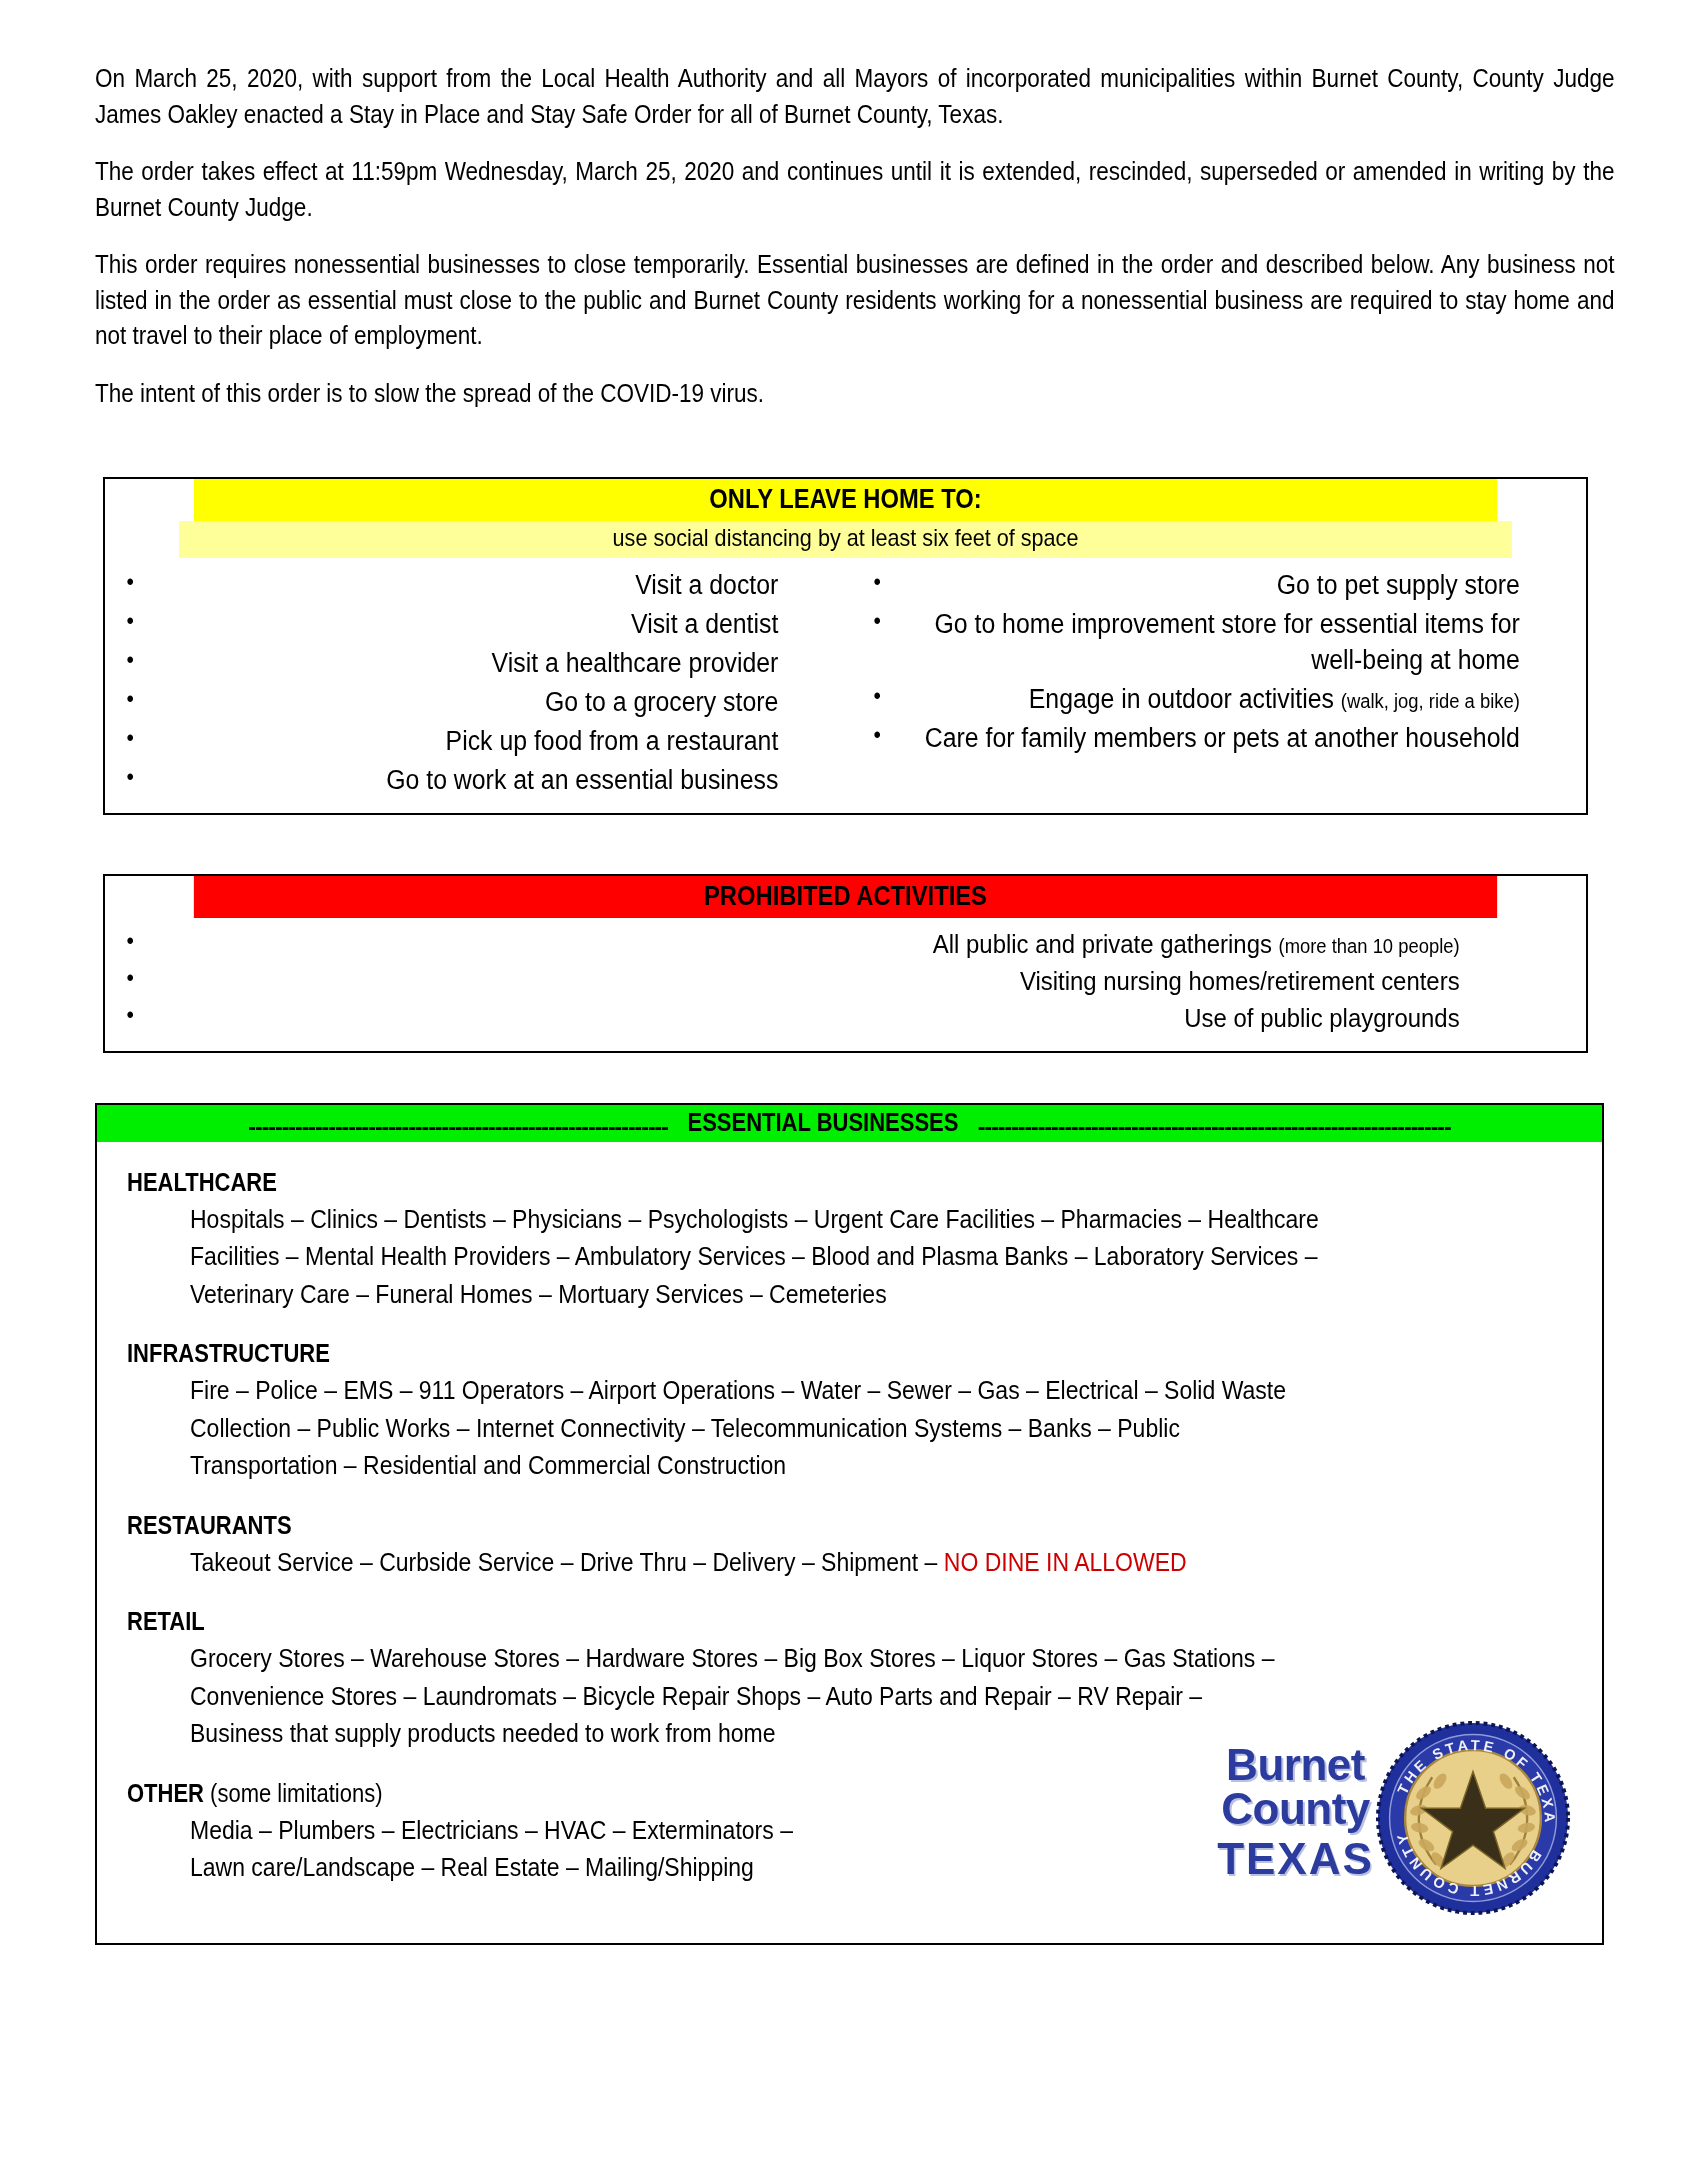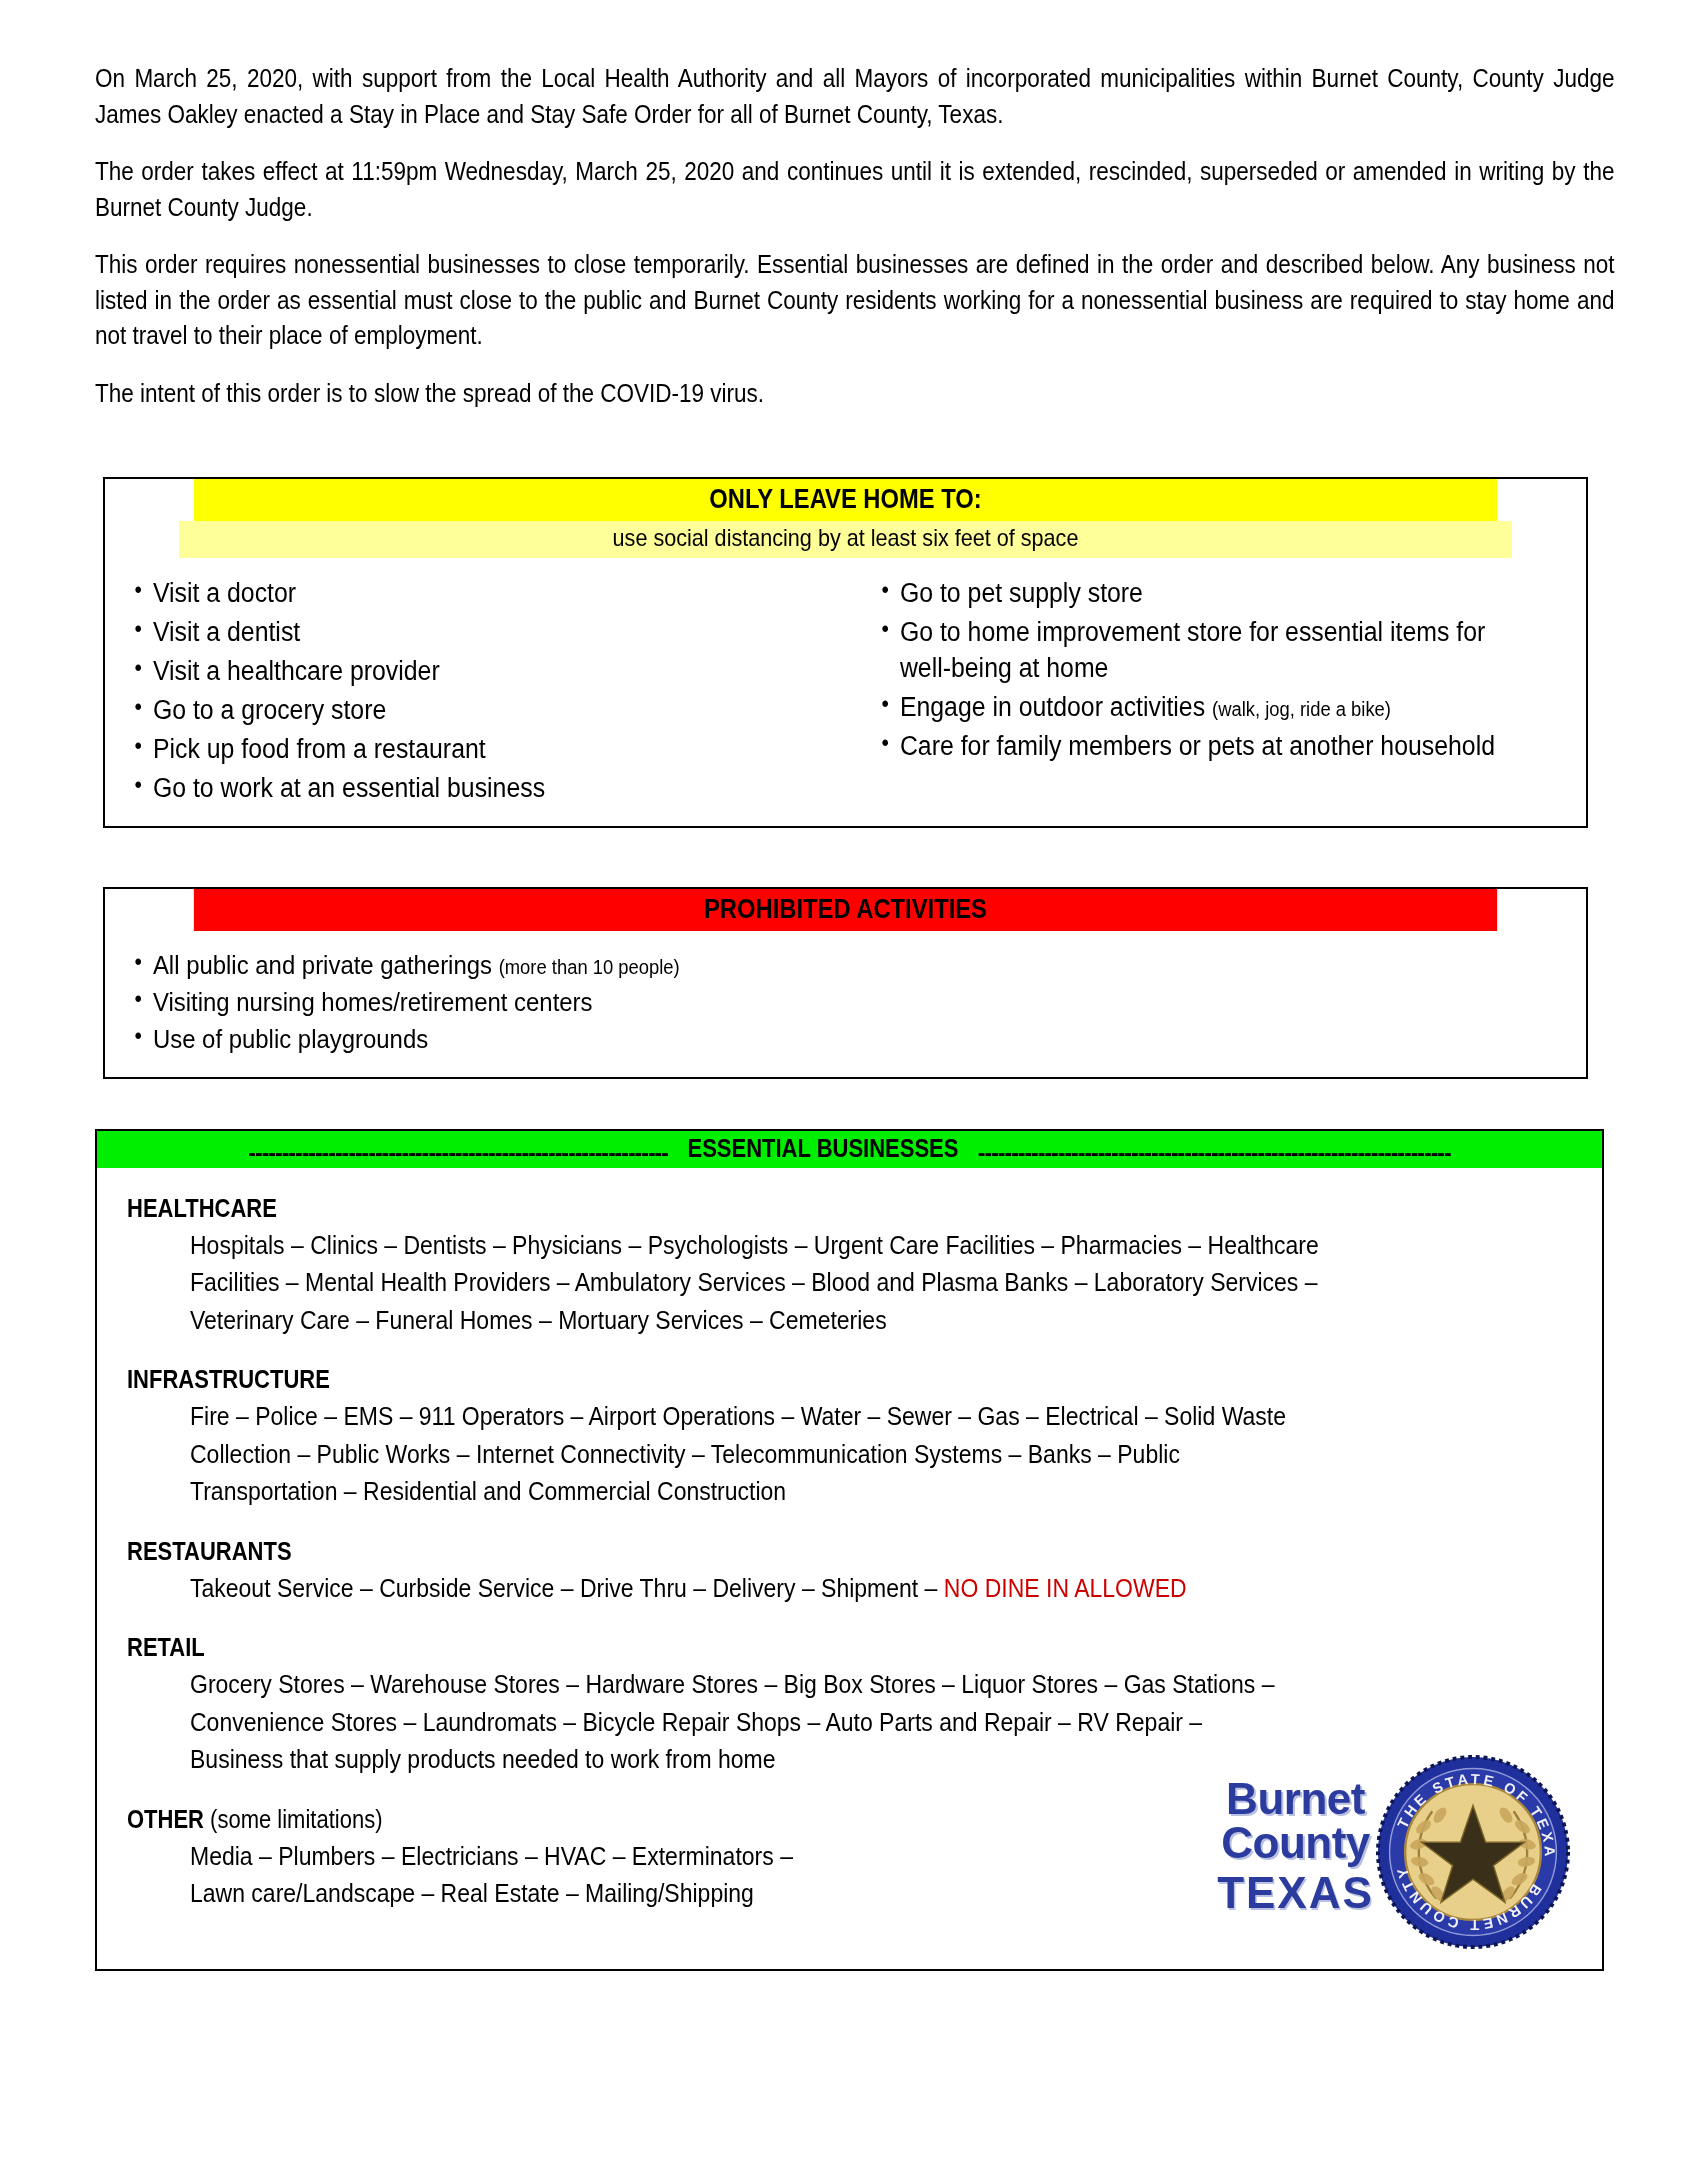--- a/index.html
+++ b/index.html
@@ -98,21 +98,21 @@
     display: flex;
     padding: 10px 0 12px;
   }
   .col {
     flex: 1 1 50%;
     padding: 0 10px 0 16px;
   }
   .col.right { padding-left: 22px; }
   ul.blist {
     list-style: none;
-    margin: 8px; padding: 0;
+    margin: 0; padding: 0; text-align: right;
   }
   ul.blist > li {
     position: relative;
     padding-left: 26px;
     font-size: 27px;
     line-height: 1.33;
     margin-bottom: 3px;
     transform: scaleX(0.92);
     transform-origin: left center;
   }
@@ -195,21 +195,21 @@
     width: 108%;
   }
   .eb-lines div { white-space: nowrap; }
   .nodine { color: #cc0000; }
   .eb-block:last-child .eb-lines { margin-bottom: 0; }
 
   
   .logo-area {
     position: absolute;
     right: 10px;
-    bottom: 6px;
+    bottom: 14px;
     width: 436px;
     height: 208px;
   }
   .logo-text {
     position: absolute;
     left: 0;
     top: 22px;
     width: 279px;
     text-align: center;
   }

